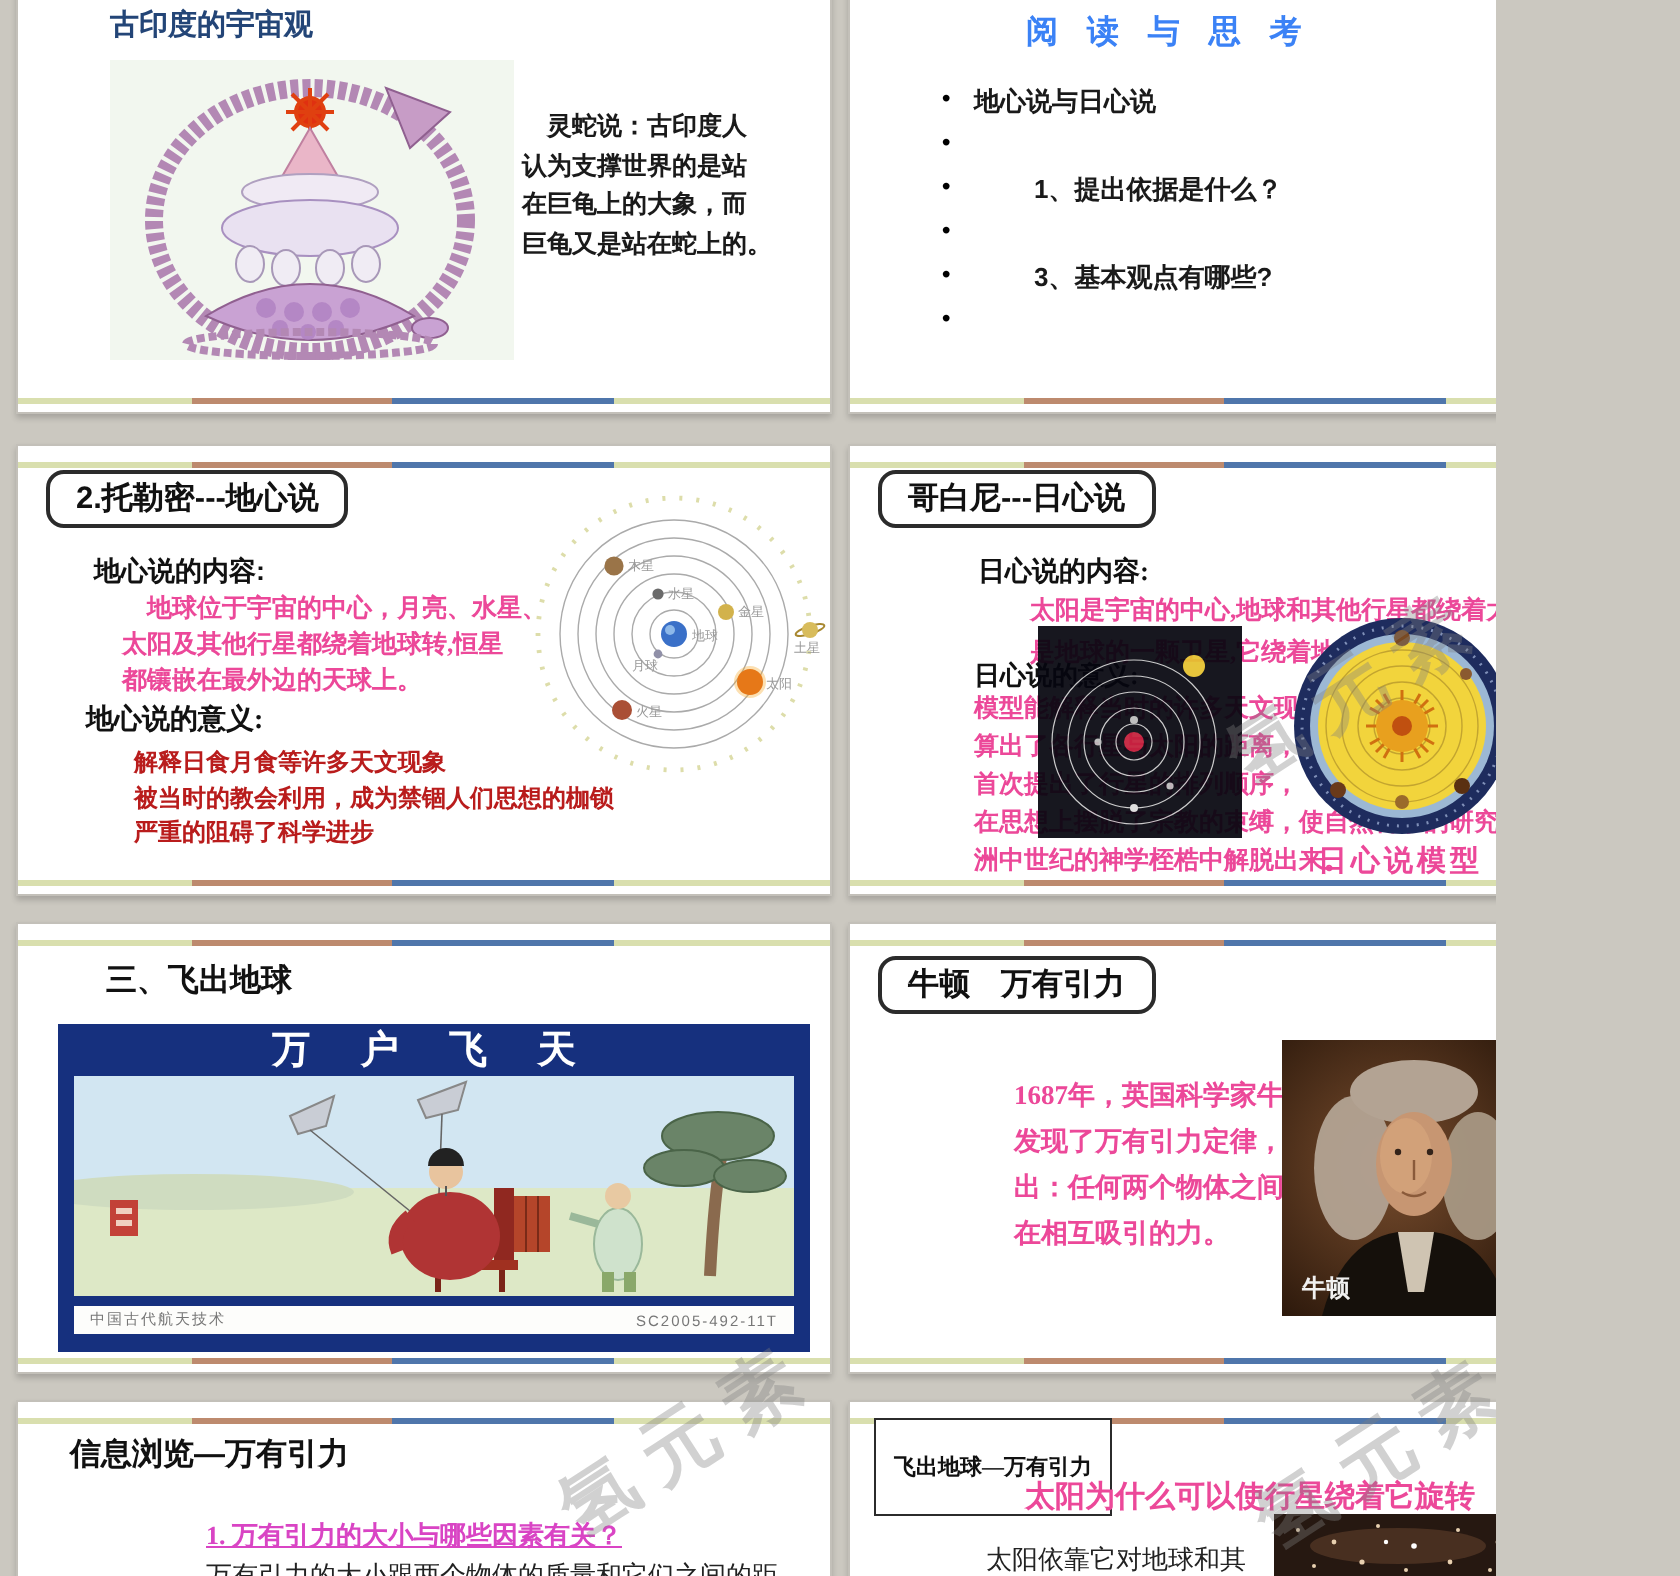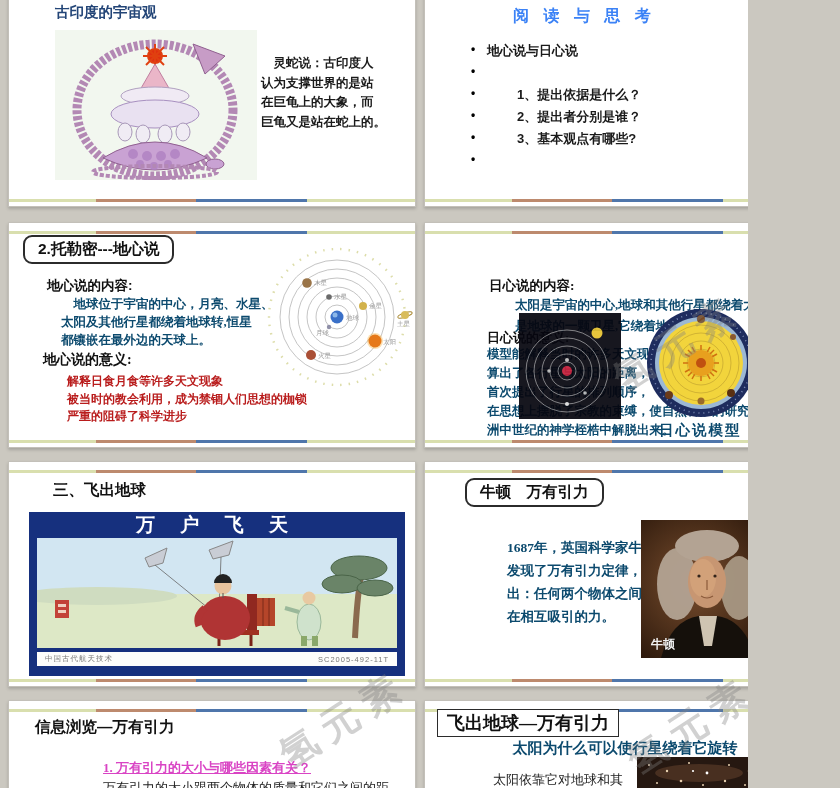--- a/index.html
+++ b/index.html
@@ -11,25 +11,25 @@
          box-shadow:0 2px 3px rgba(0,0,0,.18);overflow:hidden;}
   .rule{position:absolute;left:0;right:0;height:3px;background:#d9dfae;}
   .rule.top{top:8px;} .rule.bottom{bottom:4px;}
   .seg{position:absolute;top:0;bottom:0;}
   .seg-red{left:21.5%;width:24.5%;background:#bd8a6e;}
   .seg-blue{left:46%;width:27.5%;background:#4f76ab;}
   .abs{position:absolute;}
   .titlebox{position:absolute;display:inline-block;border:2px solid #2b2b2b;
             border-radius:9px;padding:2px 13px;font-size:15.5px;font-weight:bold;
             background:#fff;color:#111;white-space:pre;}
-  .titlebox.square{border-radius:0;border-width:1.5px;padding:1px 9px;
-            font-family:"Liberation Serif", serif;font-size:18px;}
+  .titlebox.square{border-radius:0;border-width:1.5px;padding:16px 9px;
+            font-family:"Liberation Serif", serif;font-size:11px;}
   .plain-title{position:absolute;font-weight:bold;color:#111;font-size:15px;}
   .navy{color:#234577;}
-  .blue{color:#0c4a6e;}
+  .blue{color:#ec4899;}
   .green{color:#b91c1c;}
   .pink{color:#d944c4;text-decoration:underline;}
   .serif{font-family:"Liberation Serif", serif;}
   .line{white-space:pre;}
   .bullet-row{display:flex;align-items:flex-start;height:22px;font-weight:bold;
               color:#1a1a1a;font-size:13px;}
   .bullet-dot{width:16px;font-size:12px;color:#000;flex:none;}
   .indent{padding-left:30px;}
   .wm{position:absolute;z-index:9;pointer-events:none;font-weight:bold;
       font-size:38px;letter-spacing:10px;color:rgba(128,128,128,.36);
@@ -105,21 +105,20 @@
       <div class="bullet-row">
           <span class="bullet-dot">•</span>
           <span class="line"></span>
         </div>
       <div class="bullet-row">
           <span class="bullet-dot">•</span>
           <span class="line indent">1、提出依据是什么？</span>
         </div>
       <div class="bullet-row">
           <span class="bullet-dot">•</span>
-          <span class="line indent">2、提出者分别是谁？</span>
         </div>
       <div class="bullet-row">
           <span class="bullet-dot">•</span>
           <span class="line indent">3、基本观点有哪些?</span>
         </div>
       <div class="bullet-row">
           <span class="bullet-dot">•</span>
         </div>
     </div>
     <div class="rule bottom">
@@ -182,20 +181,21 @@
         <span class="seg seg-red"></span>
         <span class="seg seg-blue"></span>
       </div>
   </div>
 
   <div class="slide" style="left:424px;top:222px;">
     <div class="rule top">
         <span class="seg seg-red"></span>
         <span class="seg seg-blue"></span>
       </div>
+    <div class="titlebox" style="left:14px;top:12px;">哥白尼---日心说</div>
     <div class="abs serif" style="left:64px;top:54px;font-size:13.5px;font-weight:600;color:#111;">日心说的内容:</div>
     <div class="abs serif blue" style="left:90px;top:72px;font-size:12.5px;font-weight:bold;line-height:21px;">
       <div class="line">太阳是宇宙的中心,地球和其他行星都绕着太阳旋转,月球</div>
       <div class="line">是地球的一颗卫星,它绕着地球旋转。</div>
     </div>
     <div class="abs serif" style="left:62px;top:106px;font-size:13px;font-weight:600;color:#111;">日心说的意义:</div>
     <div class="abs serif blue" style="left:62px;top:122px;font-size:12.5px;font-weight:bold;line-height:19px;">
       <div class="line">模型能解释当时的许多天文现象，</div>
       <div class="line">算出了各行星与太阳的距离，</div>
       <div class="line">首次提出了行星的排列顺序，</div>
@@ -316,21 +316,21 @@
         <span class="seg seg-red"></span>
         <span class="seg seg-blue"></span>
       </div>
   </div>
 
   <div class="slide" style="left:424px;top:461px;">
     <div class="rule top">
         <span class="seg seg-red"></span>
         <span class="seg seg-blue"></span>
       </div>
-    <div class="titlebox" style="left:14px;top:16px;margin-left:26px;">牛顿　万有引力</div>
+    <div class="titlebox" style="left:14px;top:16px;">牛顿　万有引力</div>
     <div class="abs serif blue" style="left:82px;top:74px;font-size:13.5px;font-weight:bold;line-height:23px;">
       <div class="line">1687年，英国科学家牛顿</div>
       <div class="line">发现了万有引力定律，指</div>
       <div class="line">出：任何两个物体之间存</div>
       <div class="line">在相互吸引的力。</div>
     </div>
     <svg class="abs" style="left:216px;top:58px;" width="134" height="138" viewBox="0 0 134 138">
       <defs>
         <radialGradient id="npbg" cx="40%" cy="45%" r="75%">
           <stop offset="0%" stop-color="#7a4e2e"></stop>

